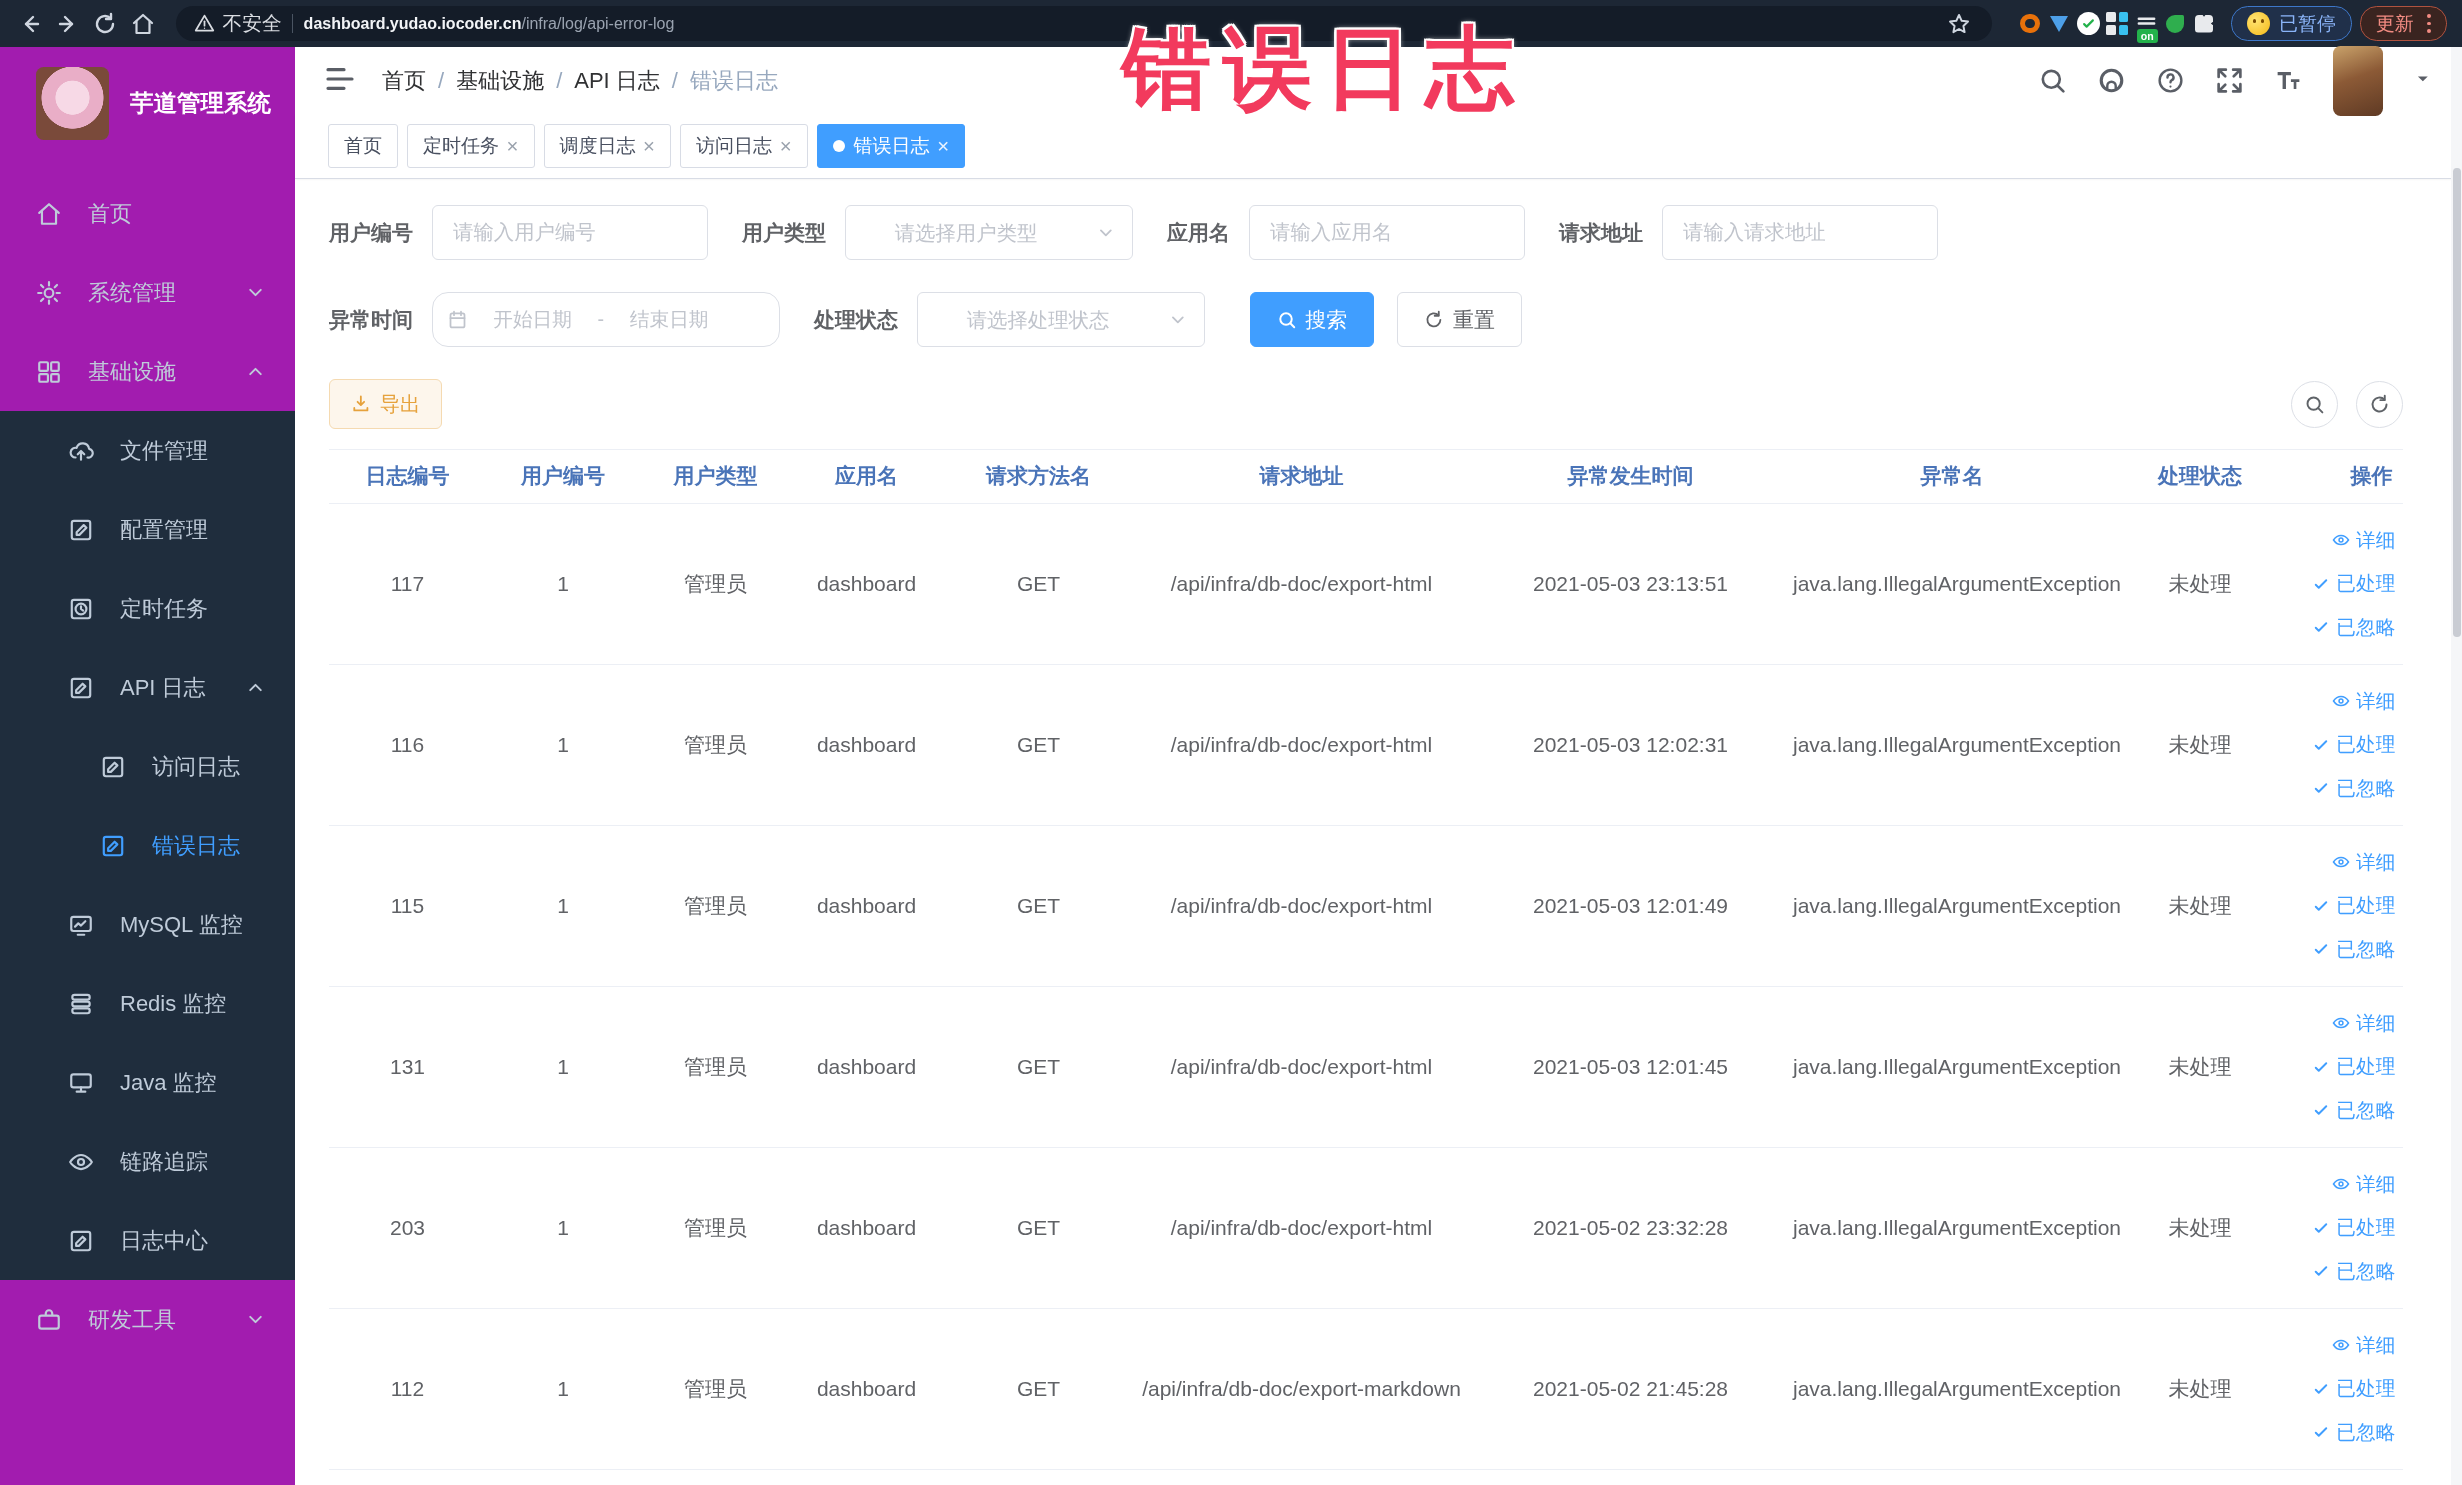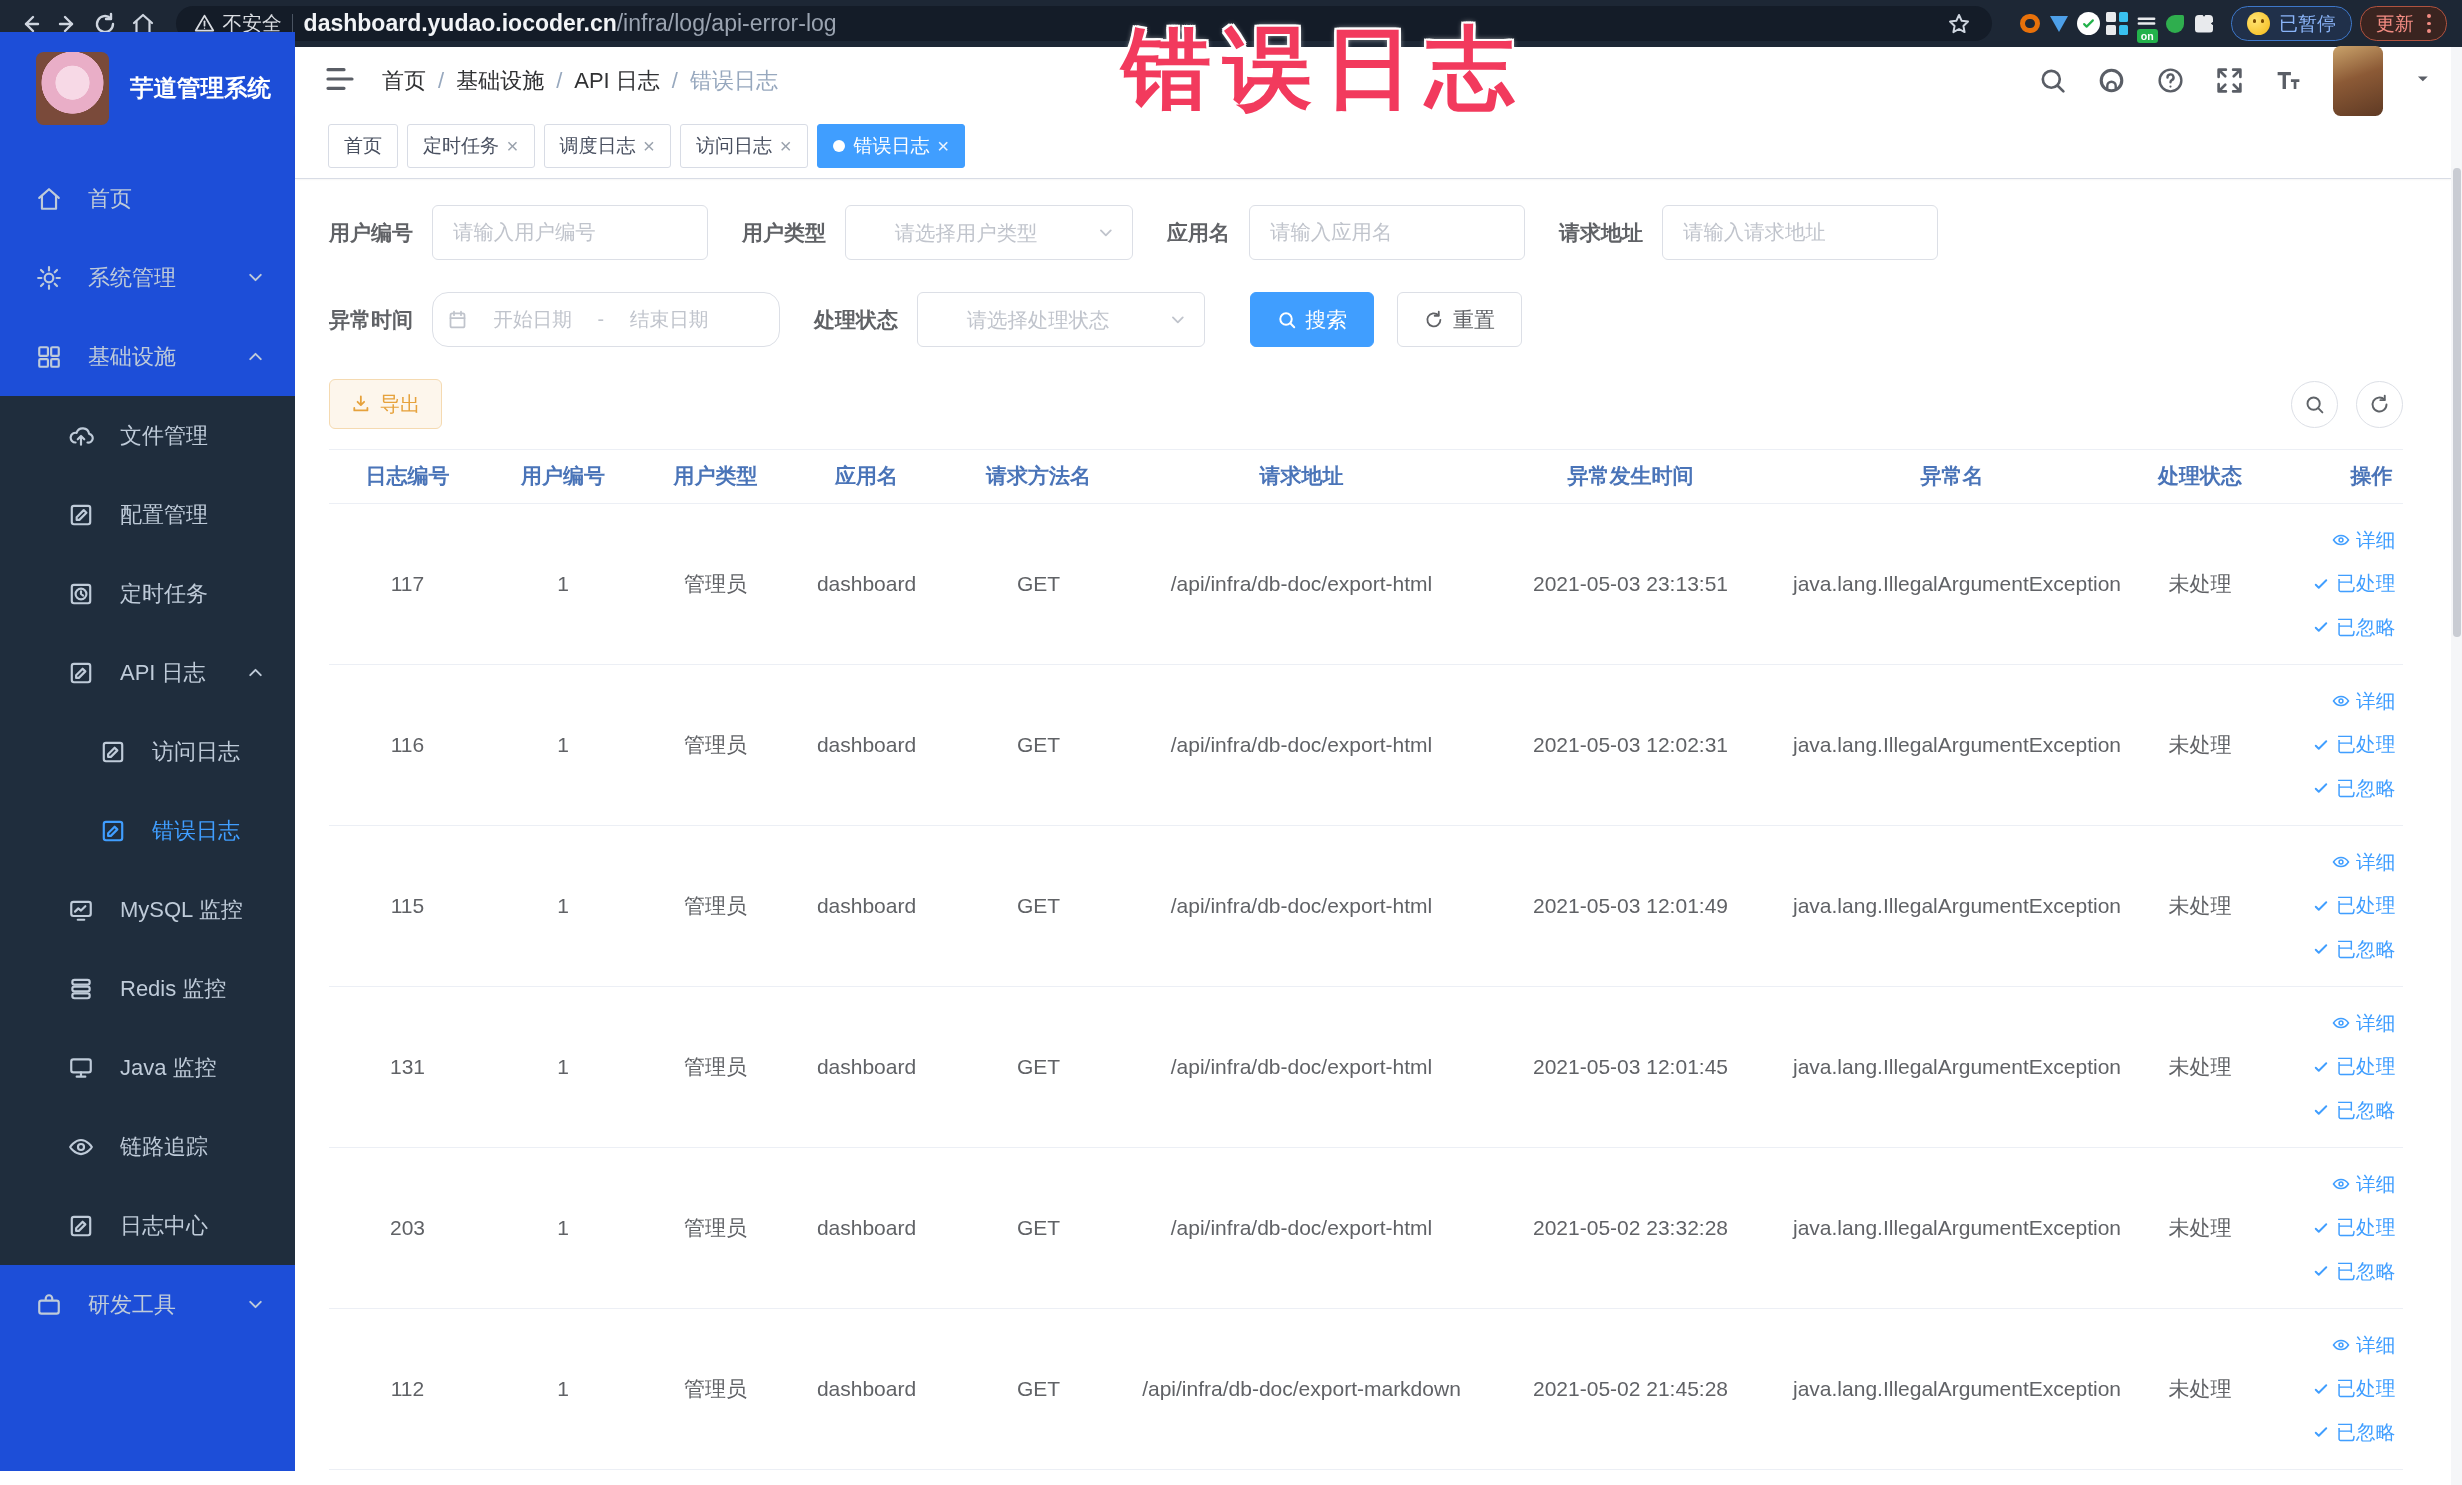--- a/index.html
+++ b/index.html
@@ -8,21 +8,21 @@
 
   
   .browser{position:absolute;left:0;top:0;width:100%;height:47px;background:#1d2735;
            display:flex;align-items:center;padding:0 15px;box-sizing:border-box;gap:7.6px;color:#cfd6e0;}
   .bicon{width:30px;height:30px;display:flex;align-items:center;justify-content:center;flex:0 0 auto;border-radius:50%;}
   .bicon svg{width:24px;height:24px;}
   .addr{flex:1;height:35px;background:#141c28;border-radius:17.4px;display:flex;align-items:center;
         padding:0 18px;margin:0 10.6px;gap:10.6px;min-width:0;}
   .addr .sec{display:flex;align-items:center;gap:7.6px;color:#dadde2;font-size:19.7px;white-space:nowrap;}
   .addr .sep{width:0.8px;height:19.7px;background:#4a5462;}
-  .url{font-size:23px;white-space:nowrap;overflow:hidden;}
+  .url{font-size:16px;white-space:nowrap;overflow:hidden;}
   .url .host{color:#f2f4f7;font-weight:bold;}
   .url .path{color:#9aa3b0;}
   .star{margin-left:auto;}
   .exts{display:flex;align-items:center;gap:2px;margin:0 6px;}
   .ext{width:27px;height:27px;display:flex;align-items:center;justify-content:center;position:relative;}
   .ring{width:19.7px;height:19.7px;border:5.3px solid #e8710a;border-radius:50%;box-sizing:border-box;}
   .drop{width:0;height:0;border-left:9.8px solid transparent;border-right:9.8px solid transparent;border-top:16.7px solid #4d9fe8;}
   .gcheck{width:23px;height:23px;border-radius:50%;background:#fff;display:flex;align-items:center;justify-content:center;}
   .gcheck svg{width:15px;height:15px;}
   .grid4{display:grid;grid-template-columns:9.8px 9.8px;grid-gap:3px;}
@@ -40,21 +40,21 @@
   .emoji:before{left:6px;}.emoji:after{right:6px;}
   .dots3{display:flex;flex-direction:column;gap:3.8px;margin-left:4.5px;}
   .dots3 i{width:3.8px;height:3.8px;border-radius:50%;background:#f28b82;}
 
   
   .overlay-title{position:absolute;left:1122px;top:9px;font-size:89px;font-weight:bold;color:#f23a5d;
     letter-spacing:12px;z-index:50;white-space:nowrap;
     text-shadow:0 0 6px #fff,2.3px 2.3px 0 #fff,-2.3px -2.3px 0 #fff,2.3px -2.3px 0 #fff,-2.3px 2.3px 0 #fff,0 2.3px 0 #fff,0 -2.3px 0 #fff,2.3px 0 0 #fff,-2.3px 0 0 #fff;}
 
   
-  .sidebar{position:absolute;left:0;top:32px;width:295px;height:1439px;background:#1d4ed8;color:#bfcbd9;}
+  .sidebar{position:absolute;left:0;top:47px;width:295px;height:1439px;background:#a21caf;color:#bfcbd9;}
   .logo-row{display:flex;align-items:center;padding:19.7px 0 15px 36px;gap:21px;}
   .logo-img{width:73px;height:73px;border-radius:7.6px;flex:0 0 auto;
             background:radial-gradient(circle at 50% 42%,#f7d9e6 0 30%,#e9aec7 31% 55%,#7a4a3a 56% 100%);}
   .logo-title{font-size:23.5px;font-weight:bold;color:#fff;white-space:nowrap;}
   .menu{margin-top:19.7px;}
   .mitem{height:79px;display:flex;align-items:center;gap:26px;padding-left:36px;position:relative;
          font-size:22px;cursor:pointer;white-space:nowrap;}
   .mitem svg{width:26px;height:26px;flex:0 0 auto;}
   .sub{background:#1f2d3d;}
   .sub .mitem{padding-left:68px;}

